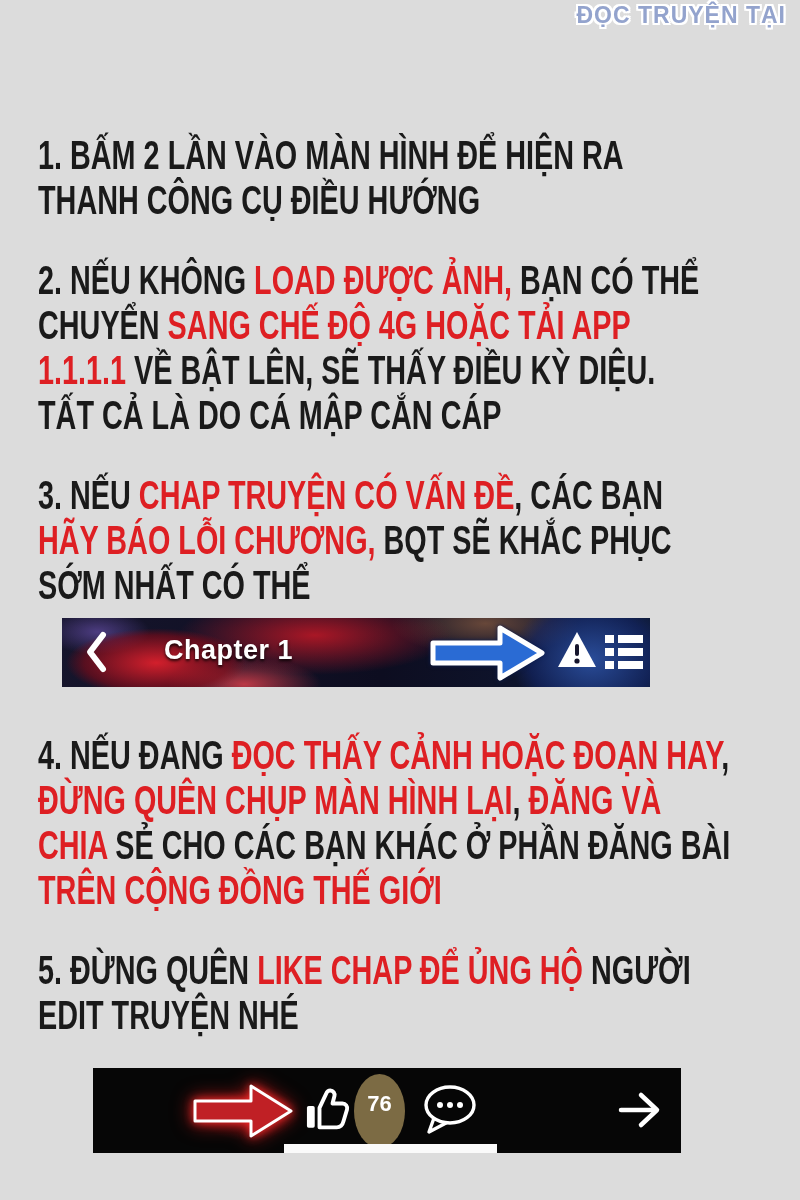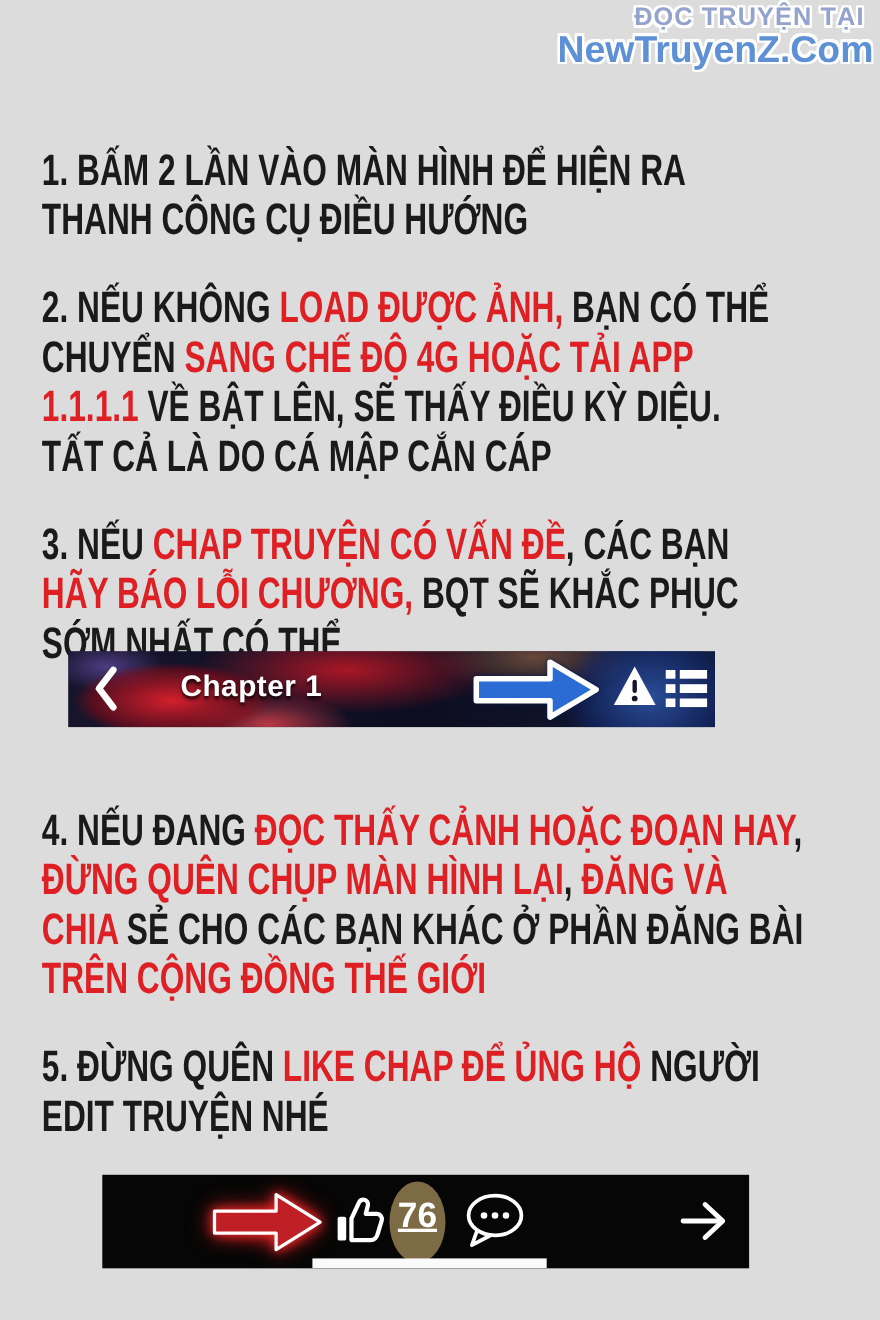--- a/index.html
+++ b/index.html
@@ -23,21 +23,21 @@
   .title-wrap{position:absolute;top:52px;left:0;width:800px;text-align:center;}
   .title-wrap span{display:inline-block;transform:scaleX(.72);transform-origin:center;
     font-size:41px;font-weight:bold;color:#1a1a1a;white-space:nowrap;}
   .instr{position:absolute;left:38px;}
   .tline{display:block;white-space:nowrap;line-height:45px;font-size:40px;font-weight:bold;
     transform:scaleX(.72);transform-origin:left center;}
   .blk{color:#1a1a1a;}
   .red{color:#de1f23;}
 
   
-  .chapbar{position:absolute;left:62px;top:592px;width:588px;height:69px;overflow:hidden;
+  .chapbar{position:absolute;left:62px;top:618px;width:588px;height:69px;overflow:hidden;
     background:
       radial-gradient(ellipse 120px 46px at 16% 65%, rgba(221,32,44,.95), rgba(140,10,22,.55) 60%, transparent 75%),
       radial-gradient(ellipse 190px 55px at 43% 25%, rgba(196,24,38,.85), transparent 72%),
       radial-gradient(ellipse 110px 38px at 31% 96%, rgba(243,70,80,.75), transparent 70%),
       radial-gradient(ellipse 70px 30px at 6% 20%, rgba(90,70,150,.8), transparent 75%),
       radial-gradient(ellipse 100px 80px at 90% 60%, rgba(43,79,158,.95), rgba(20,40,110,.55) 62%, transparent 80%),
       radial-gradient(ellipse 130px 45px at 72% 8%, rgba(108,74,58,.95), transparent 72%),
       linear-gradient(100deg,#16152c,#0d0d20 55%,#0f1b38);}
   .chapbar .chev{position:absolute;left:22px;top:12px;}
   .chapbar .chaptitle{position:absolute;left:102px;top:17px;font-size:27px;font-weight:bold;color:#fff;
@@ -46,34 +46,33 @@
   .chapbar .warn{position:absolute;left:494px;top:12px;}
   .chapbar .listicon{position:absolute;left:543px;top:17px;}
 
   
   .toolbar{position:absolute;left:93px;top:1068px;width:588px;height:85px;background:#060606;overflow:hidden;}
   .toolbar .glow{position:absolute;left:80px;top:0;width:150px;height:85px;
     background:radial-gradient(ellipse 70px 34px at 50% 55%, rgba(120,10,15,.55), transparent 75%);}
   .toolbar .redarrow{position:absolute;left:96px;top:9px;}
   .toolbar .thumb{position:absolute;left:207px;top:16px;}
   .toolbar .badge{position:absolute;left:261px;top:6px;width:51px;height:74px;border-radius:50%;
-    background:#7c6b44;color:#fff;font-size:32px;font-weight:bold;display:flex;align-items:center;justify-content:center;
-    padding-bottom:14px;box-sizing:border-box;text-decoration:underline;}
+    background:#7c6b44;color:#fff;font-size:22px;font-weight:bold;display:flex;align-items:center;justify-content:center;
+    padding-bottom:14px;box-sizing:border-box;}
   .toolbar .bubble{position:absolute;left:327px;top:15px;}
   .toolbar .nextarrow{position:absolute;left:524px;top:22px;}
   .toolbar .whitestrip{position:absolute;left:191px;top:76px;width:213px;height:9px;background:#fafafa;}
 </style>
 </head>
 <body>
 
 <div id="page">
 
   <div class="logo">
     <div class="l1">ĐỌC TRUYỆN TẠI</div>
-    <div class="l2">NewTruyenZ.Com</div>
   </div>
 
 
   <div class="instr" style="top:133px">
       <div class="tline"><span class="blk">1. BẤM 2 LẦN VÀO MÀN HÌNH ĐỂ HIỆN RA</span></div>
       <div class="tline"><span class="blk">THANH CÔNG CỤ ĐIỀU HƯỚNG</span></div>
     </div>
   <div class="instr" style="top:258px">
       <div class="tline"><span class="blk">2. NẾU KHÔNG </span><span class="red">LOAD ĐƯỢC ẢNH,</span><span class="blk"> BẠN CÓ THỂ</span></div>
       <div class="tline"><span class="blk">CHUYỂN </span><span class="red">SANG CHẾ ĐỘ 4G HOẶC TẢI APP</span></div>

